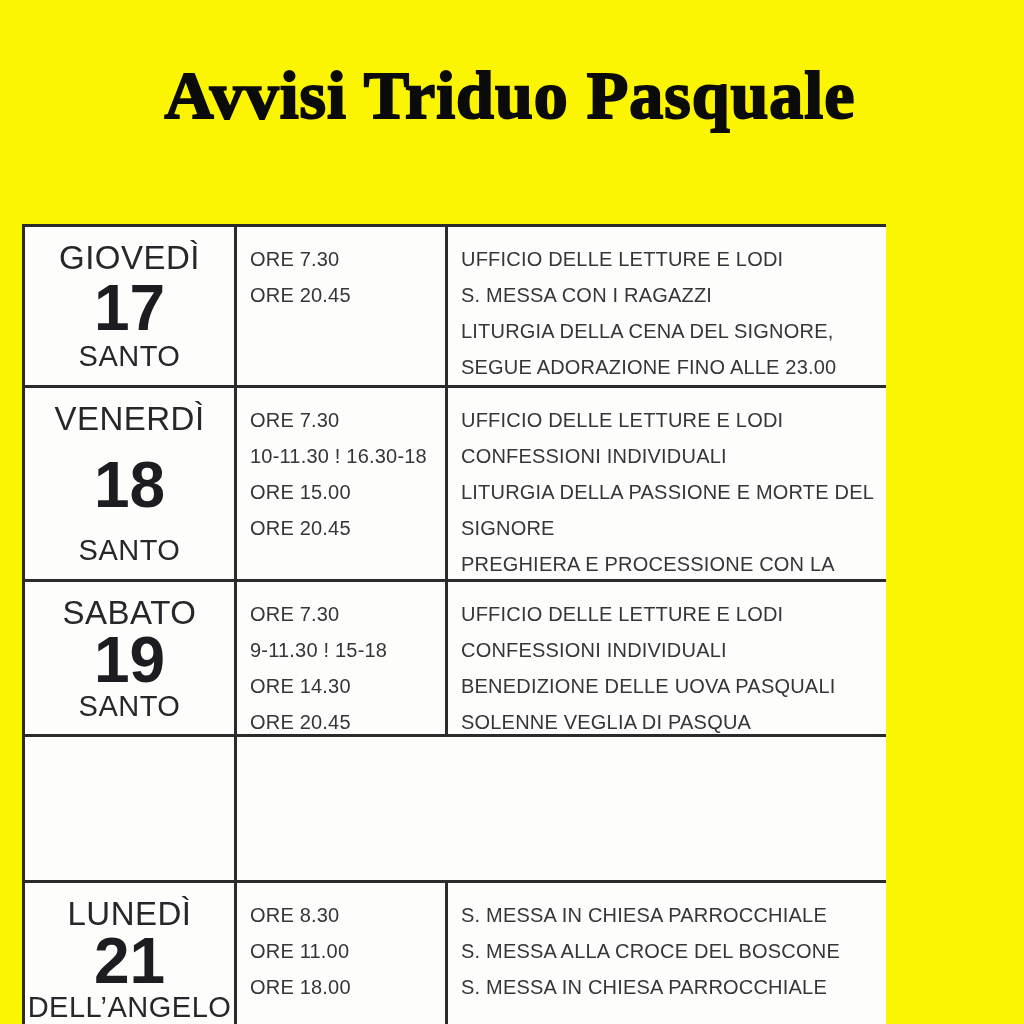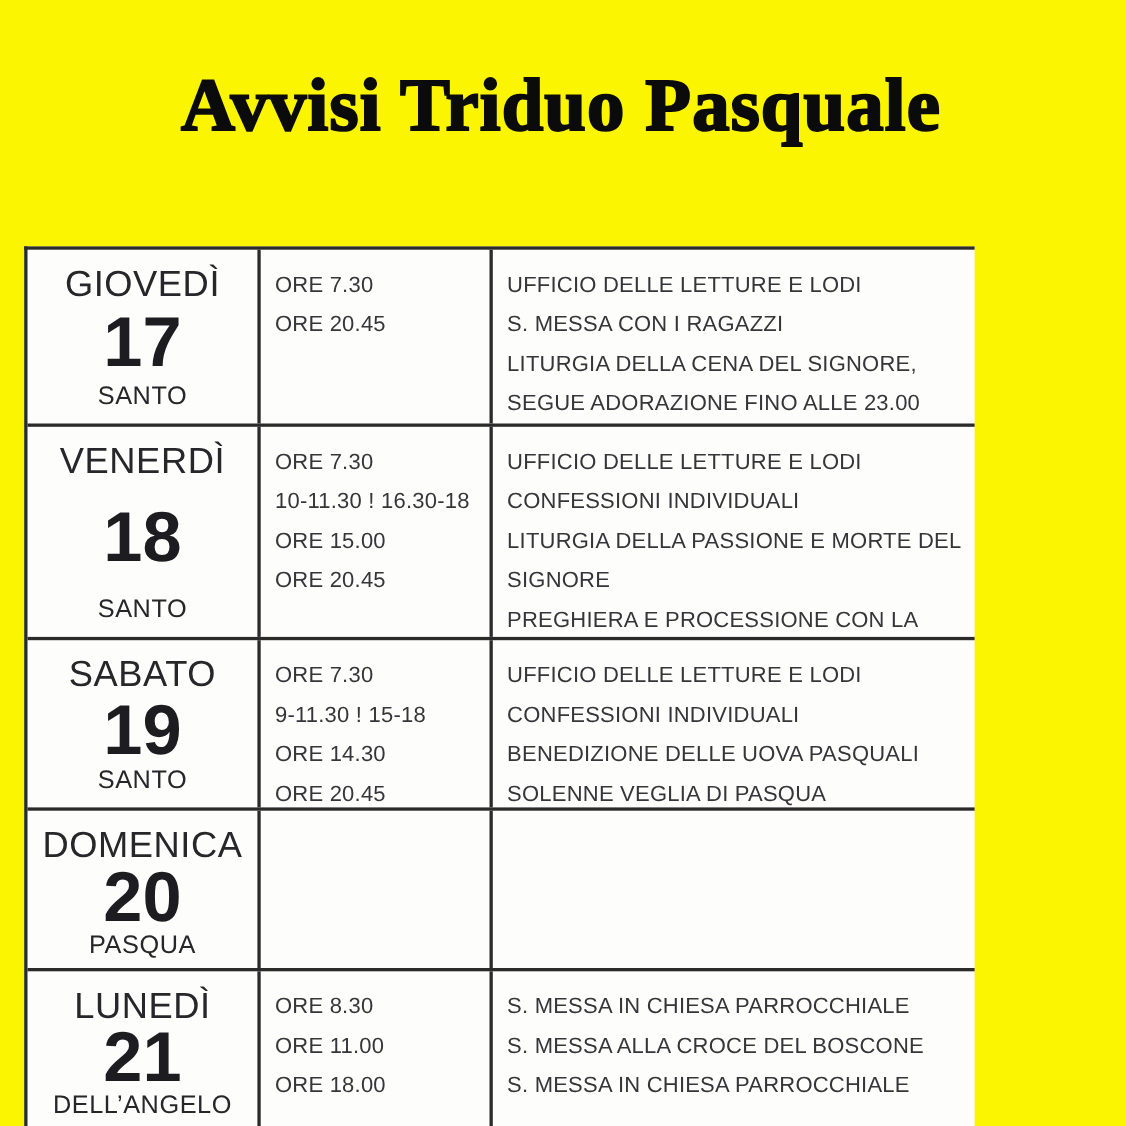--- a/index.html
+++ b/index.html
@@ -53,21 +53,21 @@
     display:flex;
     flex-direction:column;
     align-items:center;
     justify-content:space-between;
     text-align:center;
     padding:12px 4px 12px;
     color:#27272b;
   }
   .day-name{font-size:33px;letter-spacing:0.5px;}
   .day-num{font-size:64px;line-height:0.9;font-weight:700;color:#1d1d21;}
-  .day-sub{font-size:23px;letter-spacing:0.5px;}
+  .day-sub{font-size:29px;letter-spacing:0.5px;}
   .times-cell,.events-cell{
     padding:14px 10px 0 13px;
     font-size:20px;
     line-height:36px;
     letter-spacing:0.2px;
     color:var(--ink);
     white-space:normal;
   }
   .line{min-height:36px;}
 </style>
@@ -129,25 +129,20 @@
     </div>
     <div class="cell c3 events-cell">
       <div class="line">UFFICIO DELLE LETTURE E LODI</div>
       <div class="line">CONFESSIONI INDIVIDUALI</div>
       <div class="line">BENEDIZIONE DELLE UOVA PASQUALI</div>
       <div class="line">SOLENNE VEGLIA DI PASQUA</div>
     </div>
   </div>
 
   <div class="row row-3">
-    <div class="cell c1 day-cell">
-      <div class="day-name">DOMENICA</div>
-      <div class="day-num">20</div>
-      <div class="day-sub">PASQUA</div>
-    </div>
     <div class="cell c2 times-cell"></div>
   </div>
 
   <div class="row row-4">
     <div class="cell c1 day-cell">
       <div class="day-name">LUNEDÌ</div>
       <div class="day-num">21</div>
       <div class="day-sub">DELL’ANGELO</div>
     </div>
     <div class="cell c2 times-cell">

